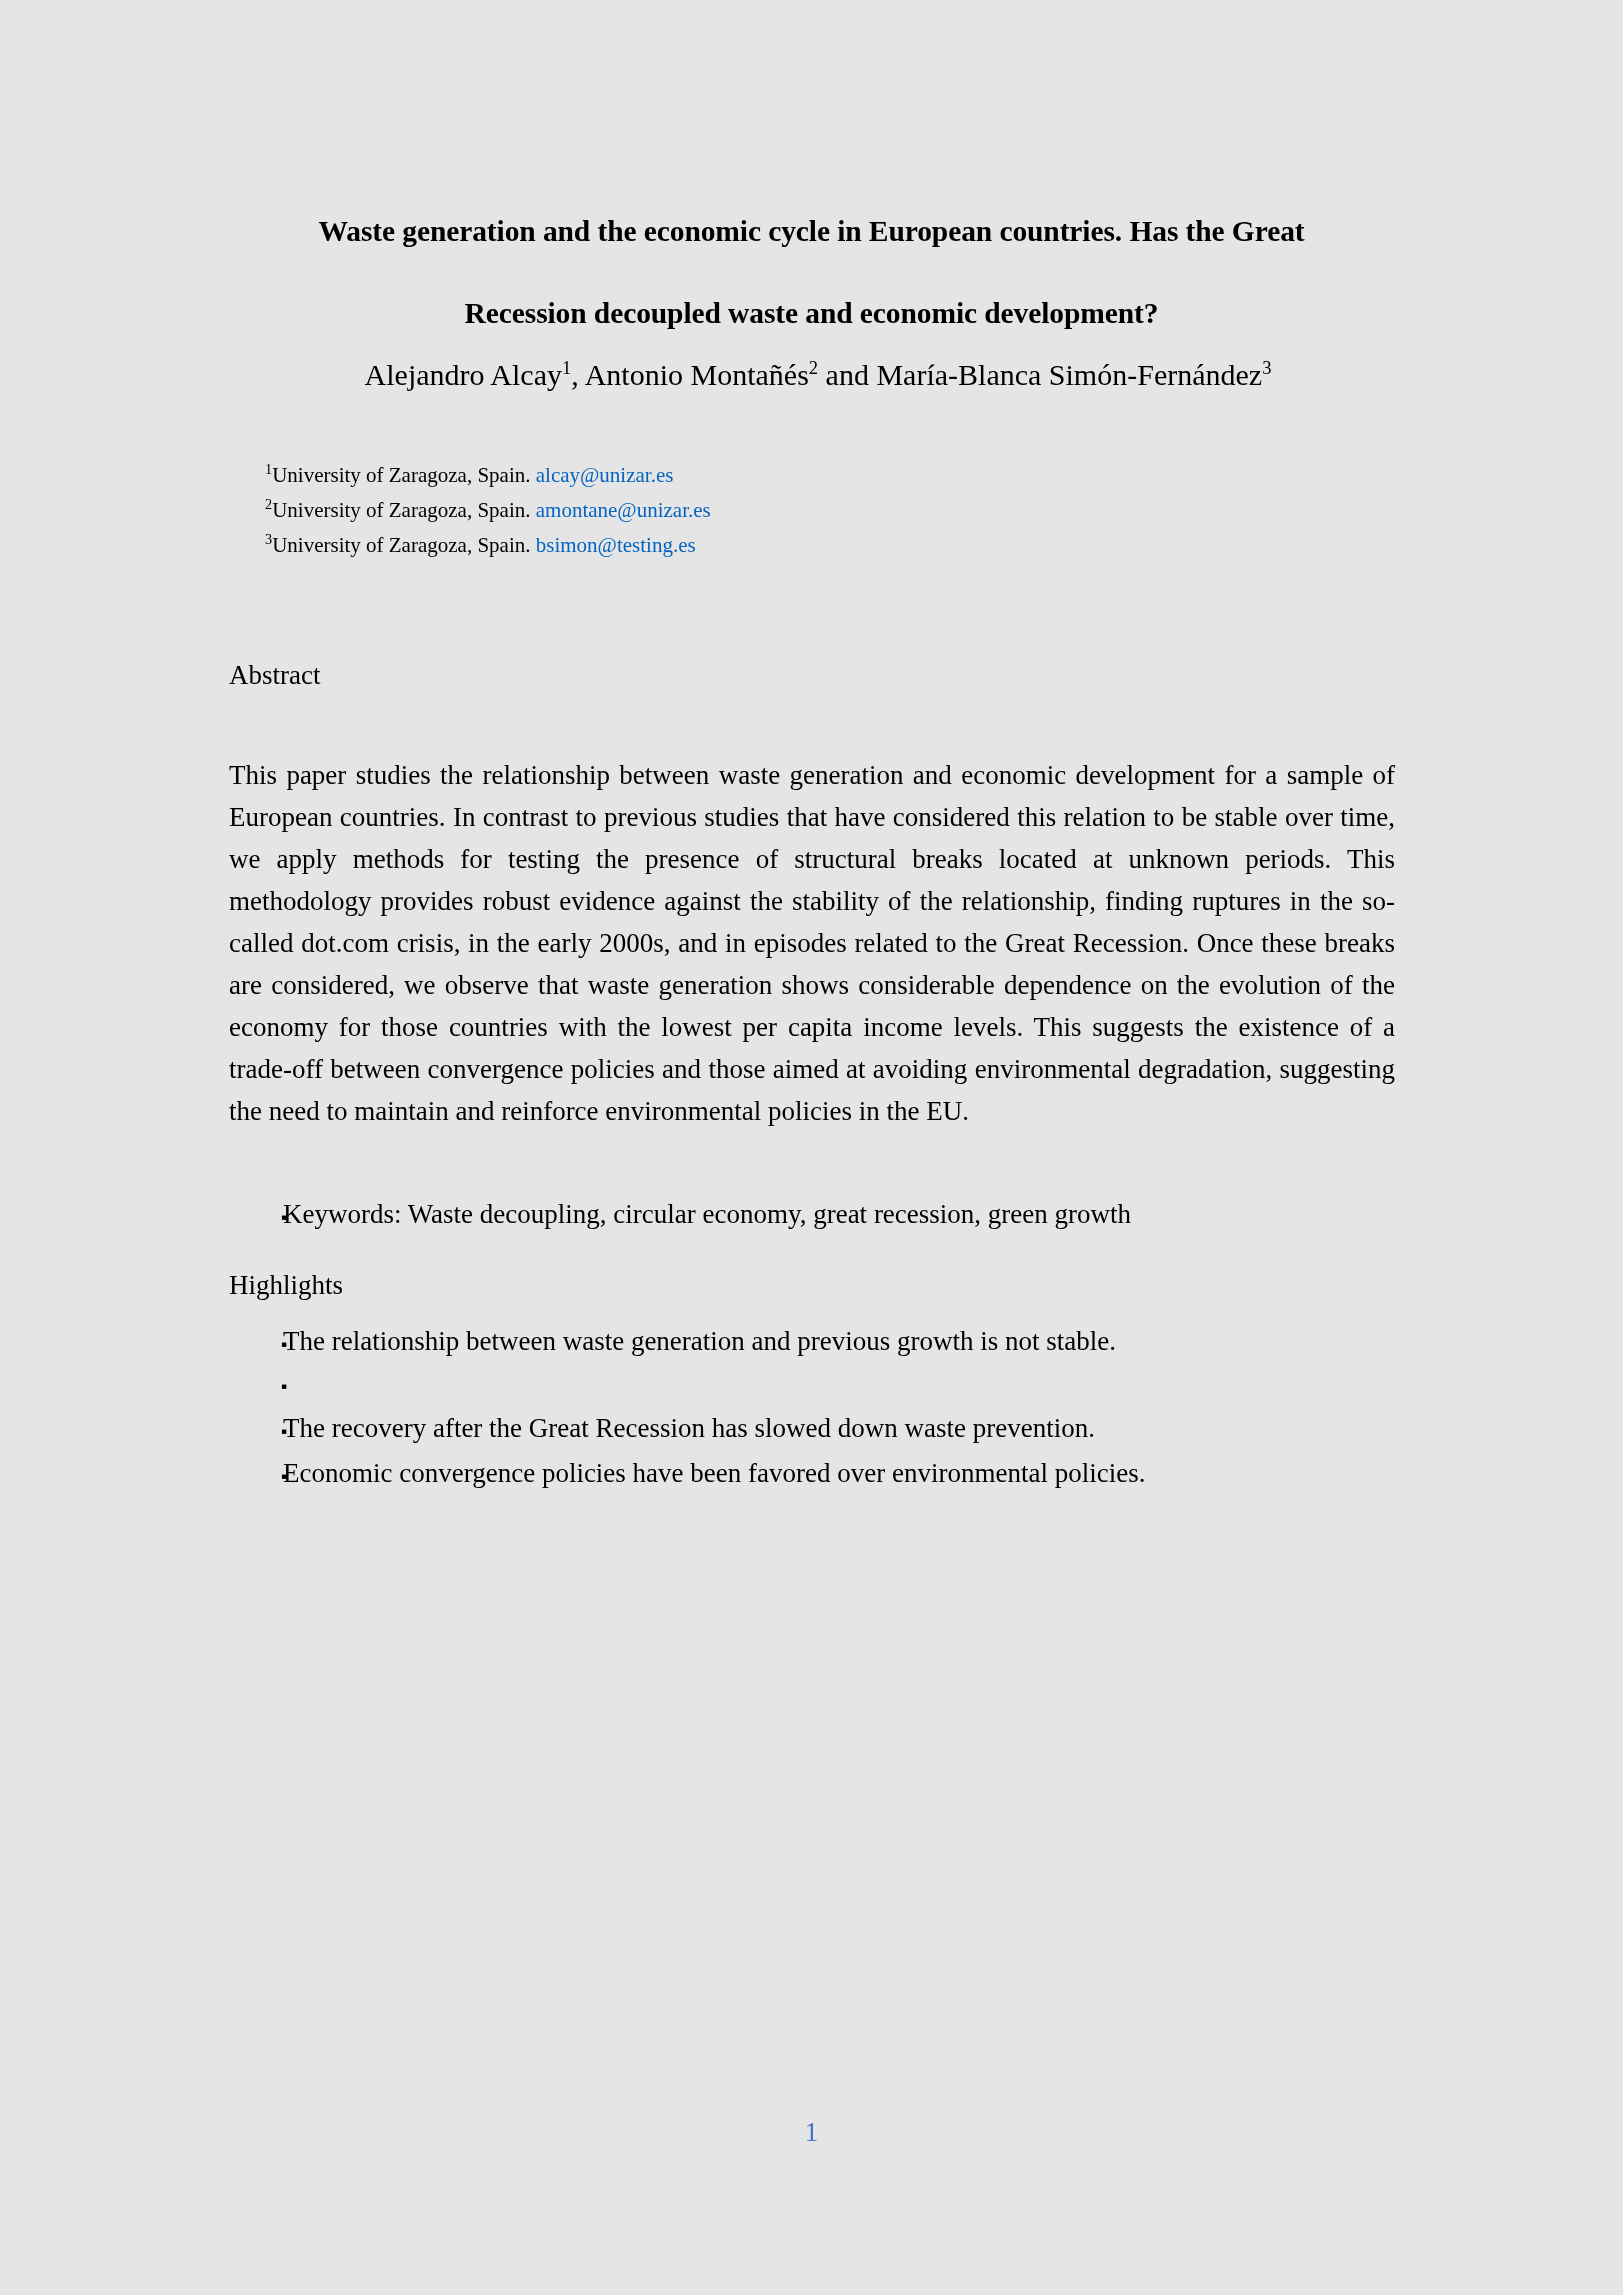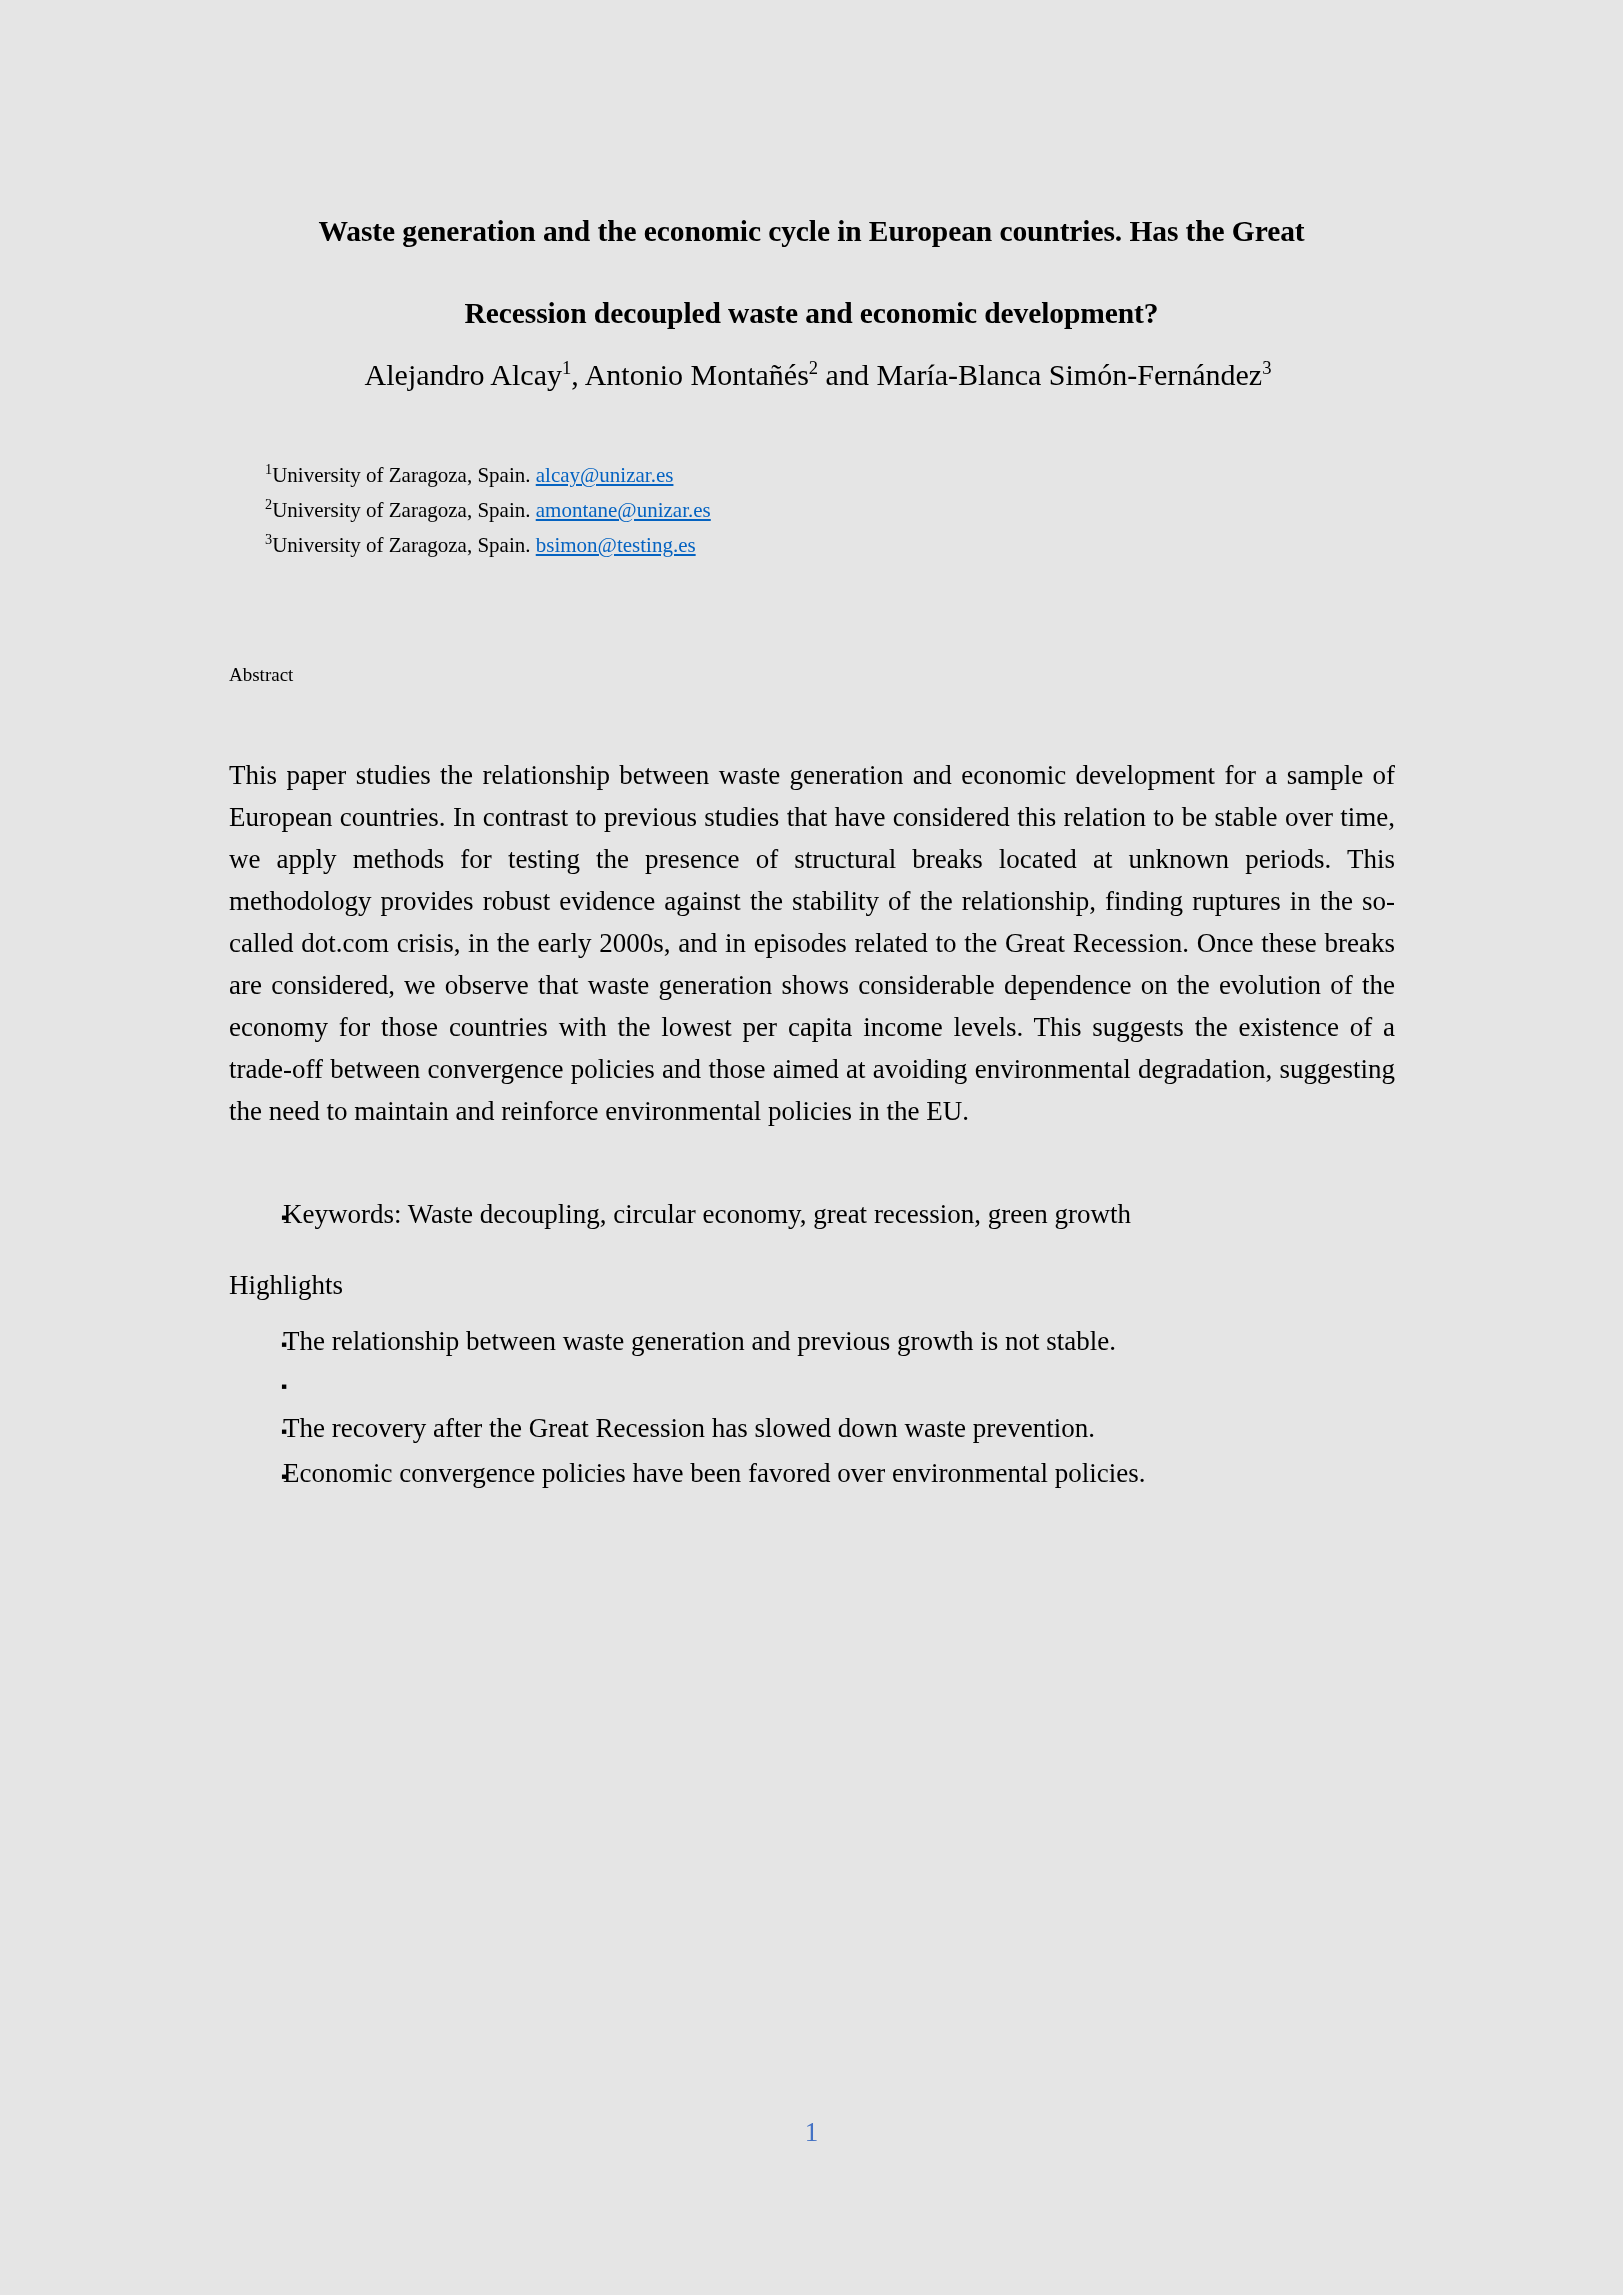--- a/index.html
+++ b/index.html
@@ -62,29 +62,28 @@
   .aff-line {
     white-space: nowrap;
   }
   .aff-line sup {
     font-size: 0.68em;
     vertical-align: super;
     line-height: 0;
   }
   .email-link {
     color: #0563C1;
-    text-decoration: underline;
   }
 
   
   .abstract-heading {
     position: absolute;
     left: 229px;
     top: 657px;
-    font-size: 19px;
+    font-size: 27px;
     line-height: 36px;
   }
 
   
   .abstract-body {
     position: absolute;
     left: 229px;
     top: 754px;
     width: 1166px;
     font-size: 27px;

